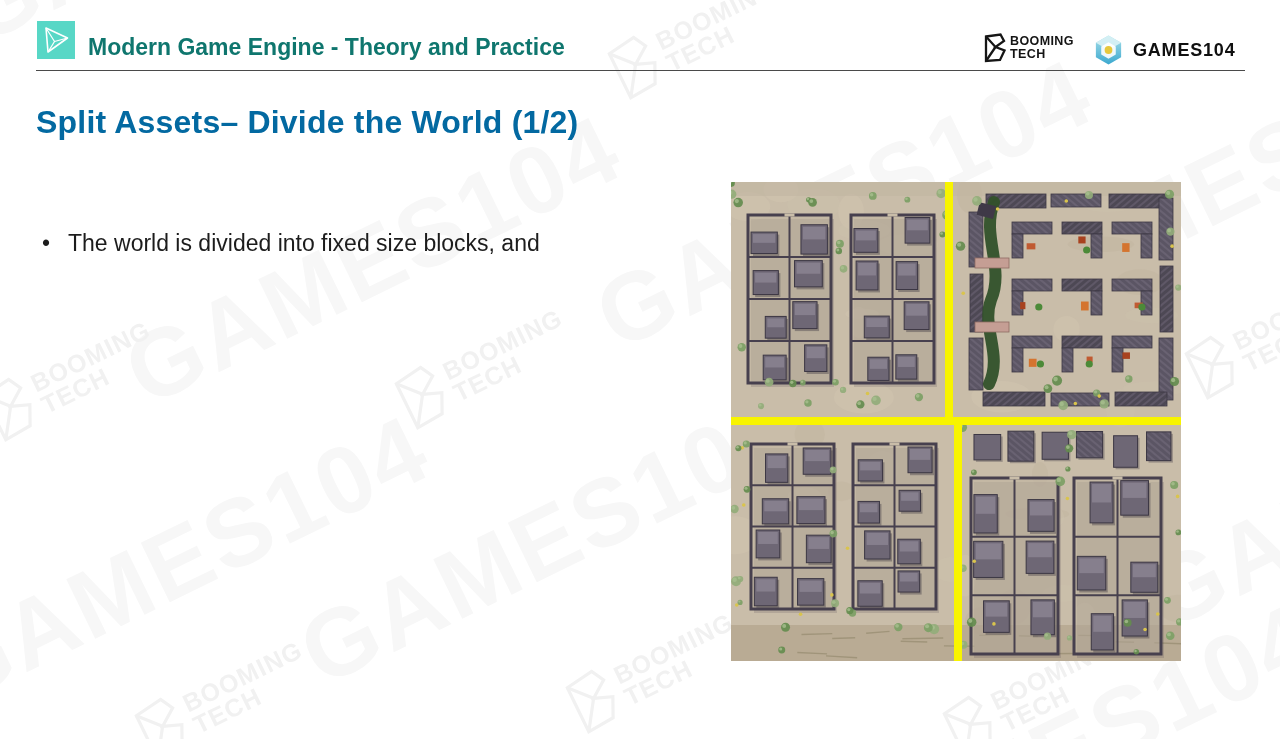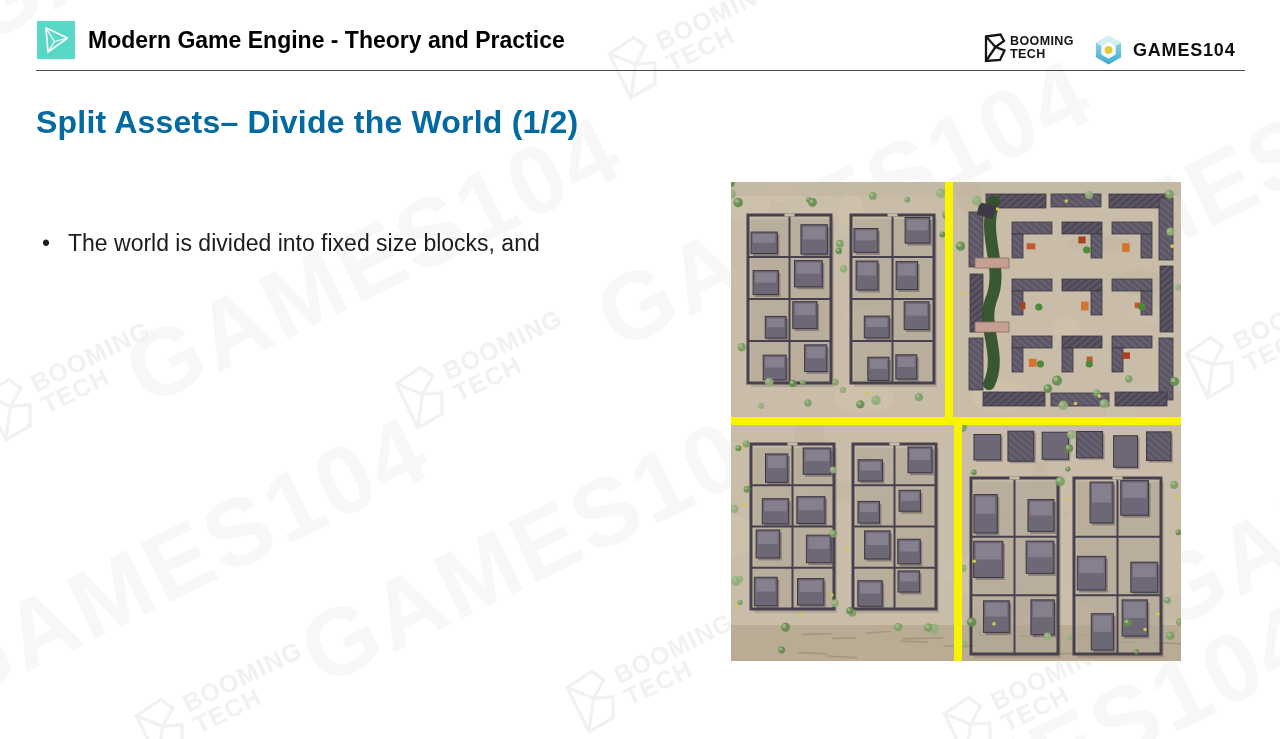--- a/index.html
+++ b/index.html
@@ -16,21 +16,21 @@
   }
   .wm-b{
     position:absolute;display:flex;align-items:center;gap:7px;
     transform:rotate(-26deg);color:#f1f1f1;font-weight:bold;
     font-size:25px;line-height:24px;letter-spacing:1px;white-space:nowrap;
   }
   .wm-b svg{flex:0 0 auto;}
   
   .header{position:absolute;left:0;top:0;width:1280px;height:72px;z-index:2;}
   .logo-sq{position:absolute;left:37px;top:21px;width:38px;height:38px;background:#58d7c6;}
-  .hdr-title{position:absolute;left:88px;top:27px;font-size:23px;font-weight:bold;color:#000000;}
+  .hdr-title{position:absolute;left:88px;top:34px;font-size:23px;font-weight:bold;color:#0f766e;}
   .hdr-rule{position:absolute;left:36px;top:70px;width:1209px;height:0;border-top:1.5px solid #4a4a4a;}
   .brand{position:absolute;top:33px;display:flex;align-items:center;}
   .brand-booming{left:981px;gap:4px;}
   .brand-games{left:1092px;gap:8px;}
   .booming-txt{font-size:12.5px;font-weight:bold;line-height:13px;letter-spacing:.4px;color:#141414;}
   .games-txt{font-size:18px;font-weight:bold;letter-spacing:.8px;color:#101010;}
   
   .slide-title{
     position:absolute;left:36px;top:104px;z-index:2;margin:0;
     font-size:32px;font-weight:bold;color:#0369a1;letter-spacing:.2px;

